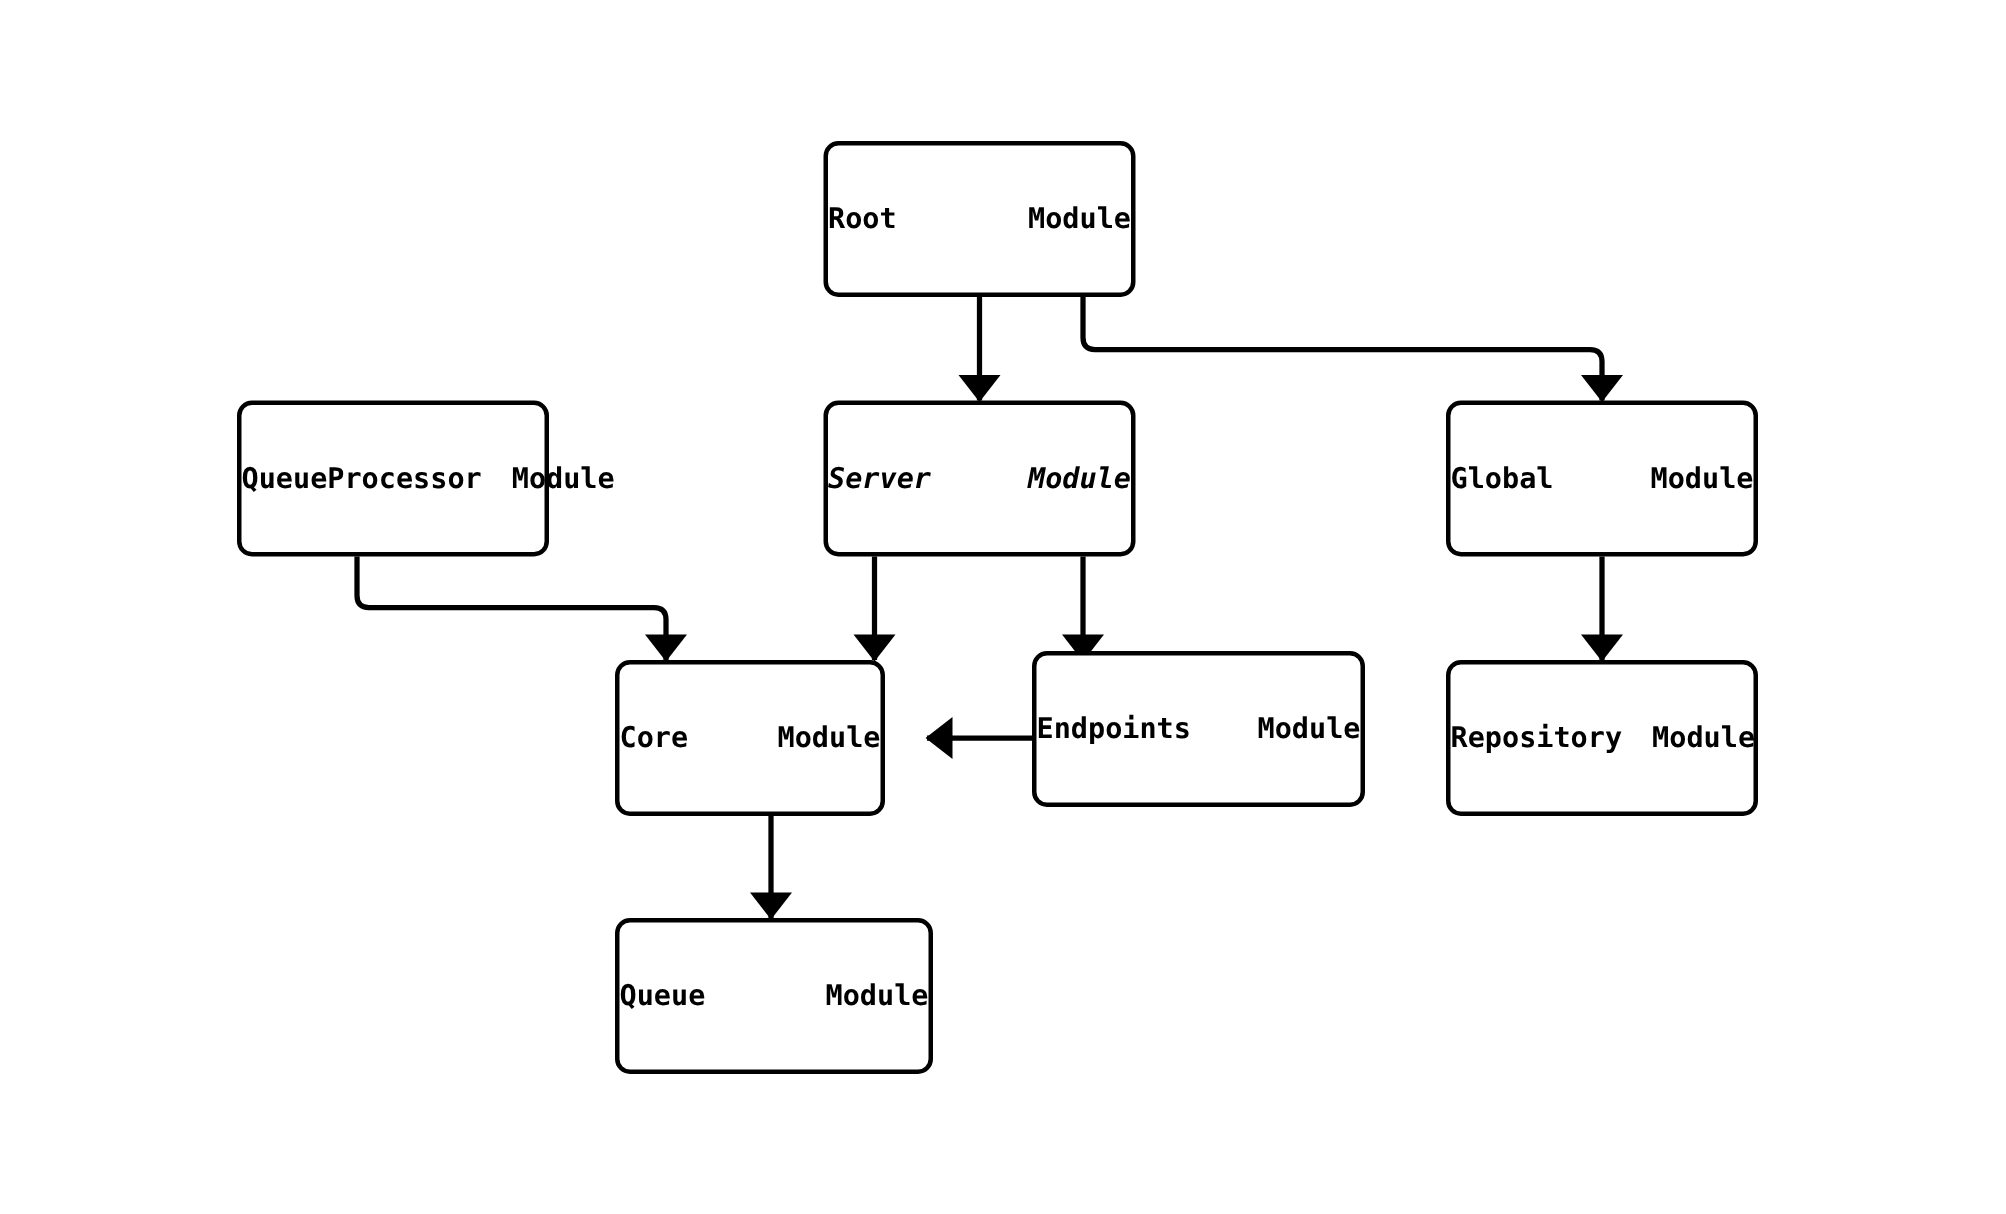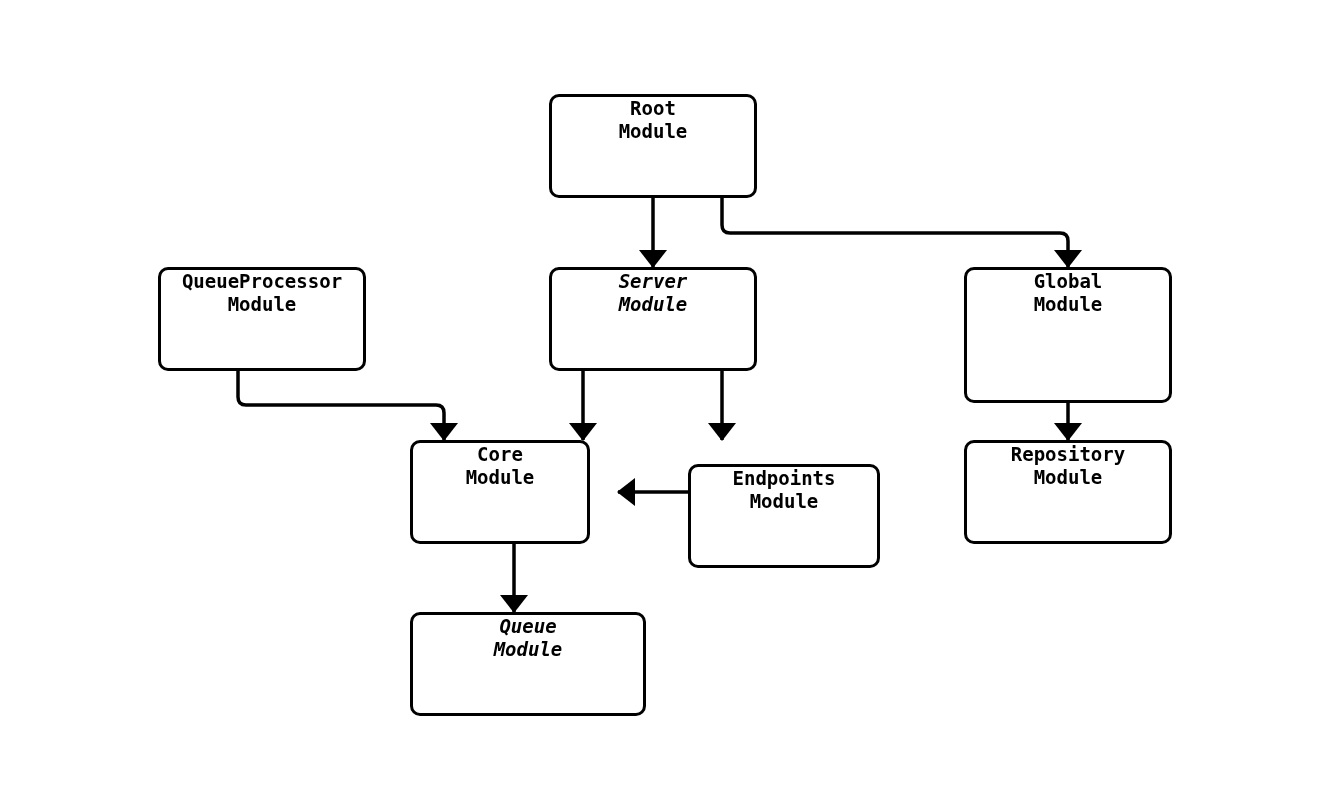--- a/index.html
+++ b/index.html
@@ -23,29 +23,30 @@
     height: 809px;
     display: block;
   }
   .node {
     position: absolute;
     box-sizing: border-box;
     border: 3px solid #000000;
     border-radius: 10px;
     background: #ffffff;
     display: flex;
-    flex-direction: column;
+    flex-direction: row;
     align-items: center;
-    justify-content: flex-start;
+    justify-content: space-between;
     text-align: center;
     font-size: 19px;
     font-weight: bold;
     line-height: 23px;
     color: #000000;
     letter-spacing: 0;
+    gap: 20px;
   }
   .edge {
     fill: none;
     stroke: #000000;
     stroke-width: 3.5px;
   }
 </style>
 </head>
 <body>
 
@@ -73,34 +74,34 @@
         <span>Module</span>
       </div>
       <div class="node" style="left: 134px; top: 267px; width: 208px; height: 104px; background: rgb(255, 255, 255); border-color: rgb(0, 0, 0); margin-left: 24px;">
         <span>QueueProcessor</span>
         <span>Module</span>
       </div>
       <div class="node" style="left: 549px; top: 267px; width: 208px; height: 104px; background: rgb(255, 255, 255); border-color: rgb(0, 0, 0); font-style: italic;">
         <span>Server</span>
         <span>Module</span>
       </div>
-      <div class="node" style="left: 964px; top: 267px; width: 208px; height: 136px; background: rgb(255, 255, 255); border-color: rgb(0, 0, 0);">
+      <div class="node" style="left: 964px; top: 267px; width: 208px; height: 104px; background: rgb(255, 255, 255); border-color: rgb(0, 0, 0);">
         <span>Global</span>
         <span>Module</span>
       </div>
       <div class="node" style="left: 410px; top: 440px; width: 180px; height: 104px; background: rgb(255, 255, 255); border-color: rgb(0, 0, 0);">
         <span>Core</span>
         <span>Module</span>
       </div>
-      <div class="node" style="left: 688px; top: 464px; width: 192px; height: 104px; background: rgb(255, 255, 255); border-color: rgb(0, 0, 0); border-radius: 10px;">
+      <div class="node" style="left: 688px; top: 434px; width: 222px; height: 104px; background: rgb(255, 255, 255); border-color: rgb(0, 0, 0); border-radius: 10px;">
         <span>Endpoints</span>
         <span>Module</span>
       </div>
       <div class="node" style="left: 964px; top: 440px; width: 208px; height: 104px; background: rgb(255, 255, 255); border-color: rgb(0, 0, 0);">
         <span>Repository</span>
         <span>Module</span>
       </div>
-      <div class="node" style="left: 410px; top: 612px; width: 236px; height: 104px; background: rgb(255, 255, 255); border-color: rgb(0, 0, 0); font-style: italic;">
+      <div class="node" style="left: 410px; top: 612px; width: 212px; height: 104px; background: rgb(255, 255, 255); border-color: rgb(0, 0, 0);">
         <span>Queue</span>
         <span>Module</span>
       </div>
     </div>
 </div>
 
 </body></html>

